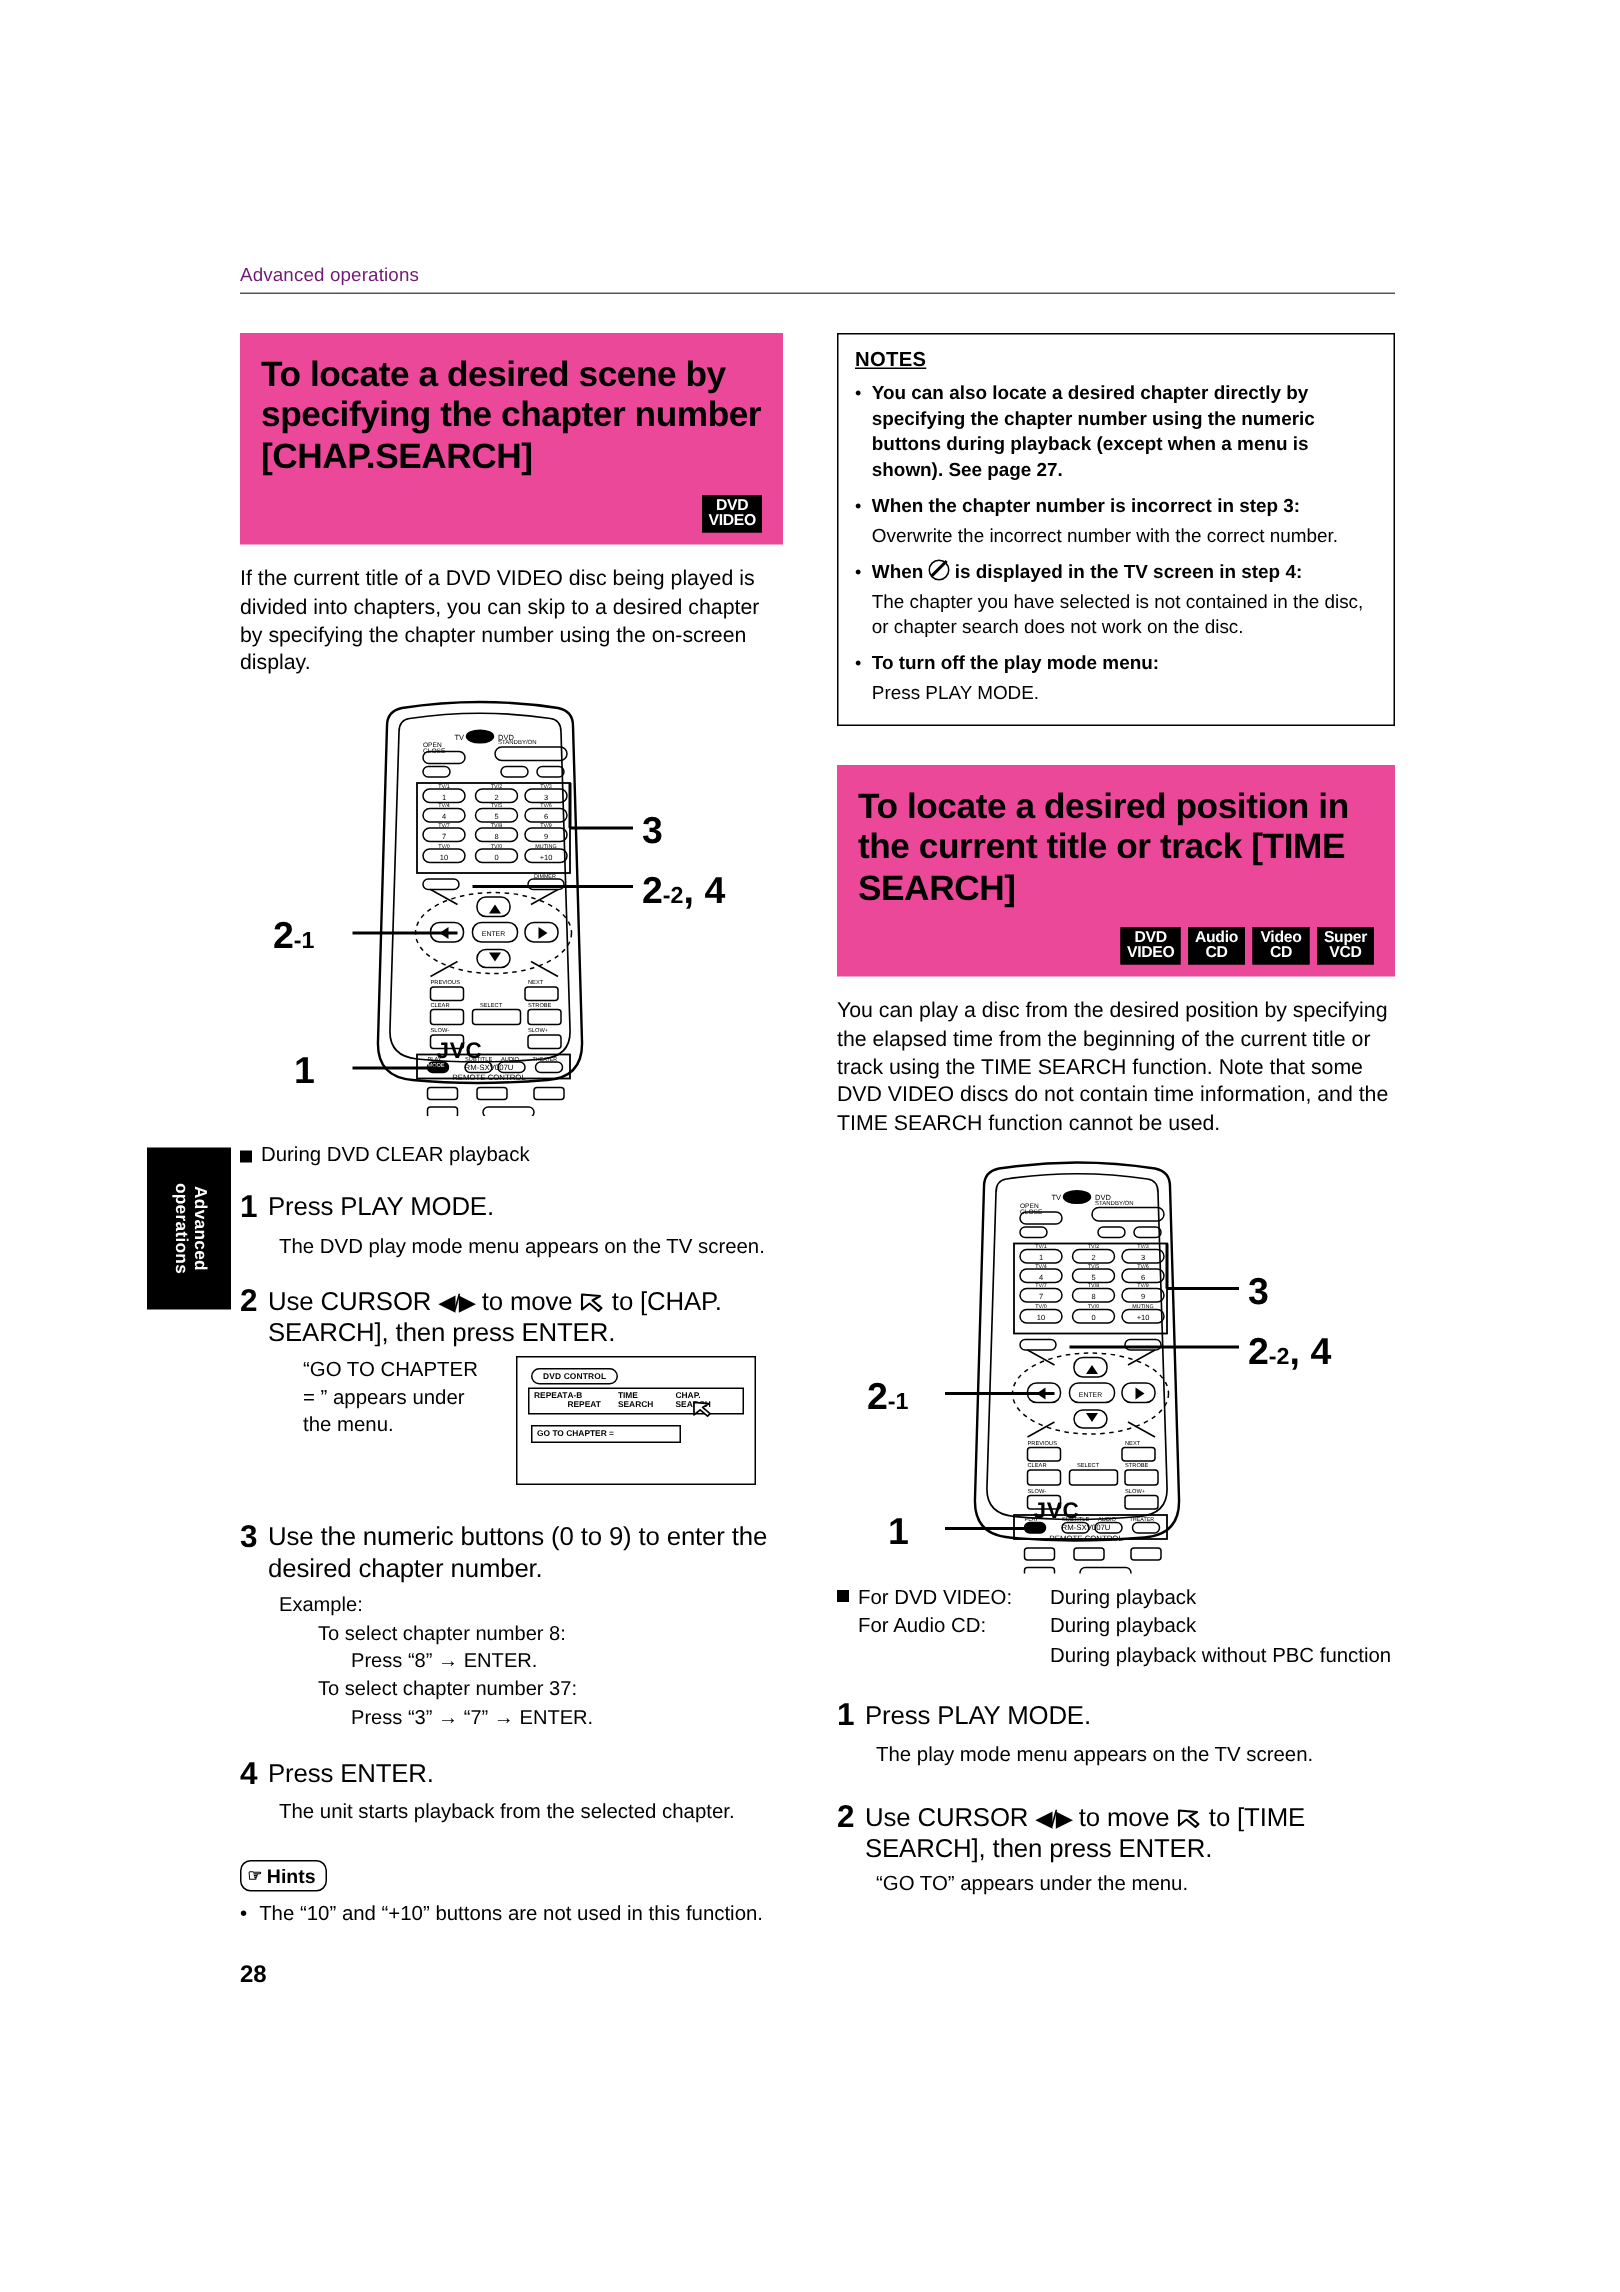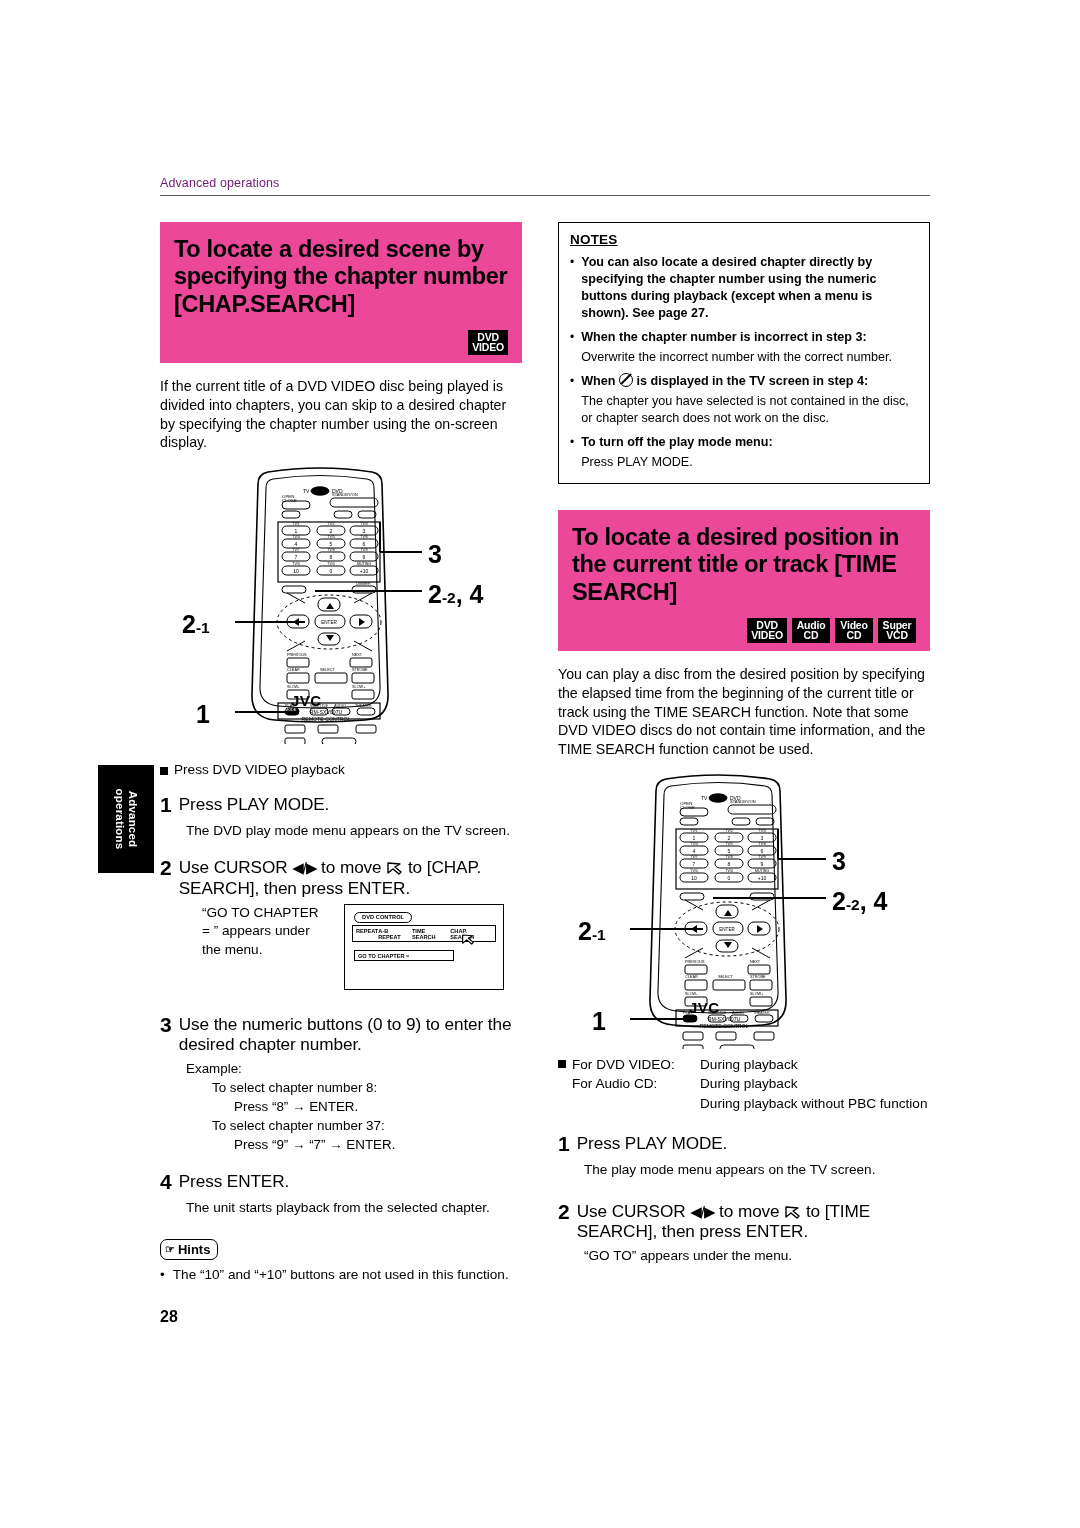--- a/index.html
+++ b/index.html
@@ -255,21 +255,21 @@
       <div class="call" style="left:36px;top:238px;font-size:25px;">1</div>
       <div style="position:absolute;left:131px;top:230px;font-size:15px;font-weight:bold;letter-spacing:.5px;">JVC</div>
       <div style="position:absolute;left:136px;top:247px;font-size:5.2px;line-height:1.25;text-align:center;width:60px;">
         <span>RM-SXV007U</span><br>
         <span>REMOTE CONTROL</span>
       </div>
     </div>
 
     <div class="sqbullet">
       <div class="sq"></div>
-      <div>Press DVD VIDEO playback</div>
+      <div>During DVD CLEAR playback</div>
     </div>
 
     <div class="step">
       <div class="num">1</div>
       <div class="txt">Press PLAY MODE.</div>
     </div>
     <div class="sub">The DVD play mode menu appears on the TV screen.</div>
 
     <div class="step">
       <div class="num">2</div>
@@ -298,21 +298,21 @@
 
     <div class="step" style="margin-top:24px;">
       <div class="num">3</div>
       <div class="txt">Use the numeric buttons (0 to 9) to enter the desired chapter number.</div>
     </div>
     <div class="ex">
       <div>Example:</div>
       <div class="i1">To select chapter number 8:</div>
       <div class="i2">Press “8” → ENTER.</div>
       <div class="i1">To select chapter number 37:</div>
-      <div class="i2">Press “9” → “7” → ENTER.</div>
+      <div class="i2">Press “3” → “7” → ENTER.</div>
     </div>
 
     <div class="step">
       <div class="num">4</div>
       <div class="txt">Press ENTER.</div>
     </div>
     <div class="sub">The unit starts playback from the selected chapter.</div>
 
     <div class="hints">
       <div class="hintbadge">

